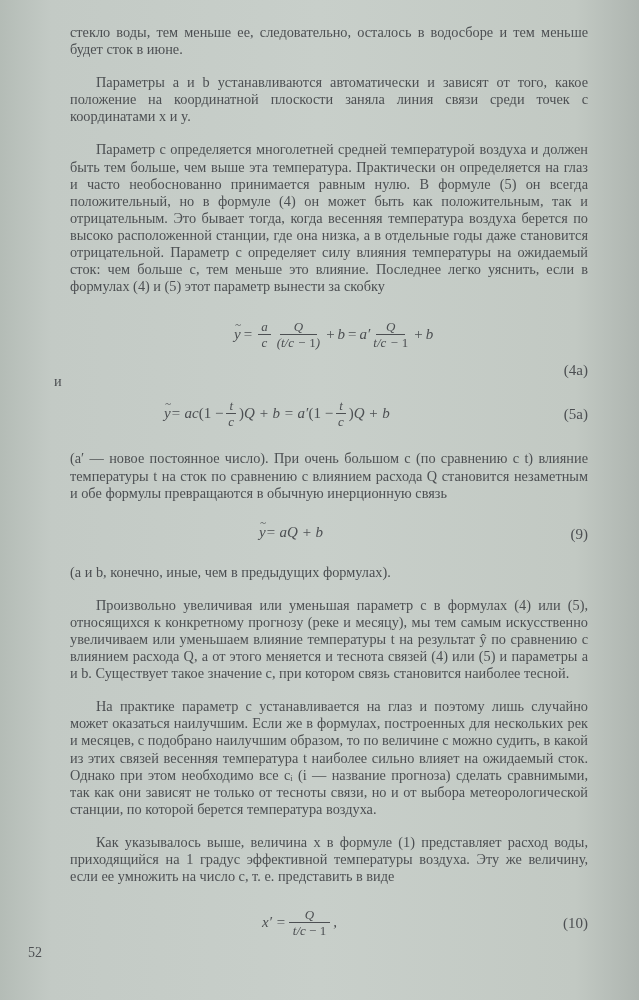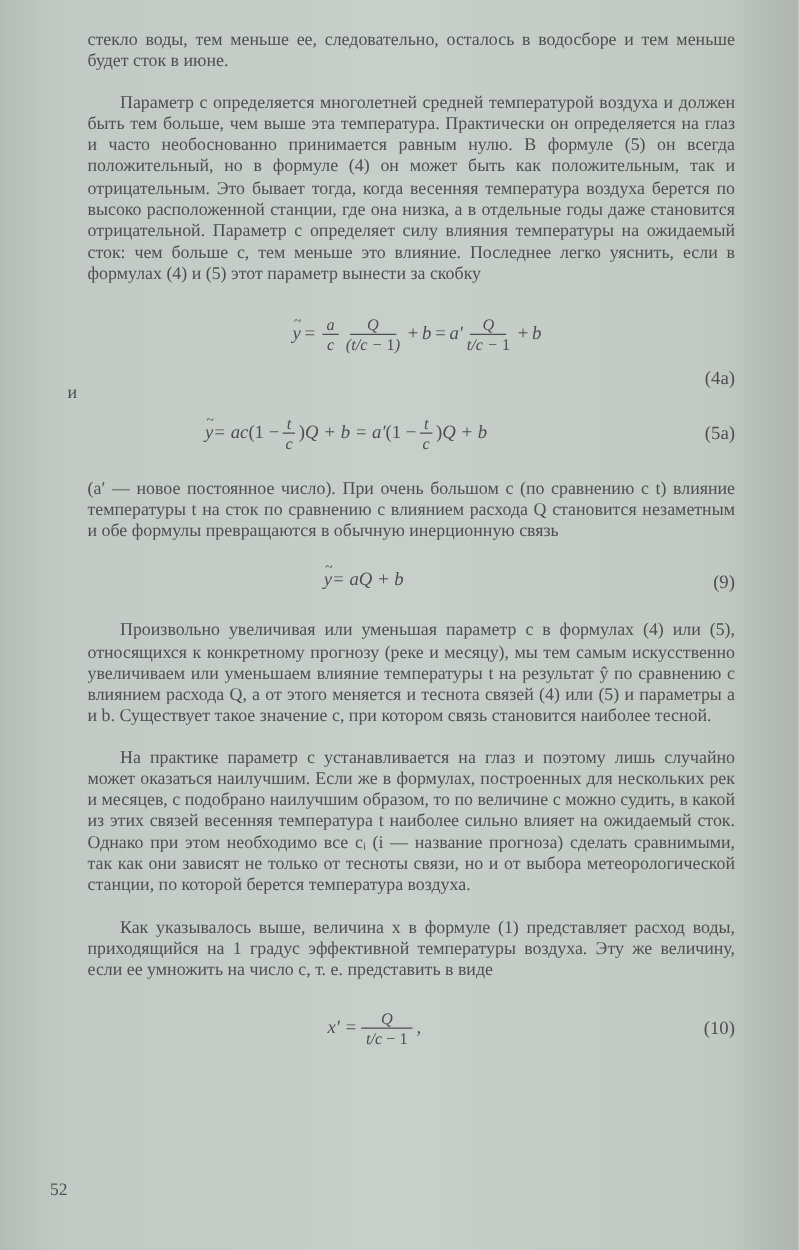--- a/index.html
+++ b/index.html
@@ -20,28 +20,29 @@
     position: relative; height: 50px; margin: 2px 0;
     font-family: "Liberation Serif", serif; font-style: italic; font-size: 15px;
   }
   .eq .body { position: absolute; display: flex; align-items: center; }
   .eq .num { position: absolute; right: 16px; font-style: normal; }
   .frac { display: inline-flex; flex-direction: column; align-items: center; margin: 0 3px; vertical-align: middle; }
   .frac .n { border-bottom: 1px solid #4c4f52; padding: 0 3px; line-height: 15px; font-size: 13px;}
   .frac .d { line-height: 15px; font-size: 13px; }
   .tilde { position: relative; }
   .tilde::before { content: "~"; position: absolute; top: -10px; left: 1px; font-size: 11px; }
-  .pagenum { position: absolute; left: 40px; top: 945px; font-size: 14px; }
+  .pagenum { position: absolute; left: 28px; top: 945px; font-size: 14px; }
   .conj { margin: 6px 0 0 0; }
 </style>
 </head>
 <body>
 
 <div class="page">
   <p>стекло воды, тем меньше ее, следовательно, осталось в водосборе и тем меньше будет сток в июне.</p>
+  <p class="ind">Параметры a и b устанавливаются автоматически и зависят от того, какое положение на координатной плоскости заняла линия связи среди точек с координатами x и y.</p>
   <p class="ind">Параметр c определяется многолетней средней температурой воздуха и должен быть тем больше, чем выше эта температура. Практически он определяется на глаз и часто необоснованно принимается равным нулю. В формуле (5) он всегда положительный, но в формуле (4) он может быть как положительным, так и отрицательным. Это бывает тогда, когда весенняя температура воздуха берется по высоко расположенной станции, где она низка, а в отдельные годы даже становится отрицательной. Параметр c определяет силу влияния температуры на ожидаемый сток: чем больше c, тем меньше это влияние. Последнее легко уяснить, если в формулах (4) и (5) этот параметр вынести за скобку</p>
 
   <div class="eq" style="height:56px;">
     <div class="body" style="left:180px; top:8px;">
       <span class="tilde">y</span>
       <span style="font-style:normal;margin:0 3px;">=</span>
       <span class="frac">
           <span class="n">a</span>
           <span class="d">c</span>
         </span>
@@ -90,20 +91,21 @@
   <p>(a′ — новое постоянное число). При очень большом c (по сравнению с t) влияние температуры t на сток по сравнению с влиянием расхода Q становится незаметным и обе формулы превращаются в обычную инерционную связь</p>
 
   <div class="eq" style="height:30px;">
     <div class="body" style="left:205px; top:6px;">
       <span class="tilde">y</span>
       <span>= aQ + b</span>
     </div>
     <span class="num" style="top:8px;">(9)</span>
   </div>
 
+  <p>(a и b, конечно, иные, чем в предыдущих формулах).</p>
   <p class="ind">Произвольно увеличивая или уменьшая параметр c в формулах (4) или (5), относящихся к конкретному прогнозу (реке и месяцу), мы тем самым искусственно увеличиваем или уменьшаем влияние температуры t на результат ŷ по сравнению с влиянием расхода Q, а от этого меняется и теснота связей (4) или (5) и параметры a и b. Существует такое значение c, при котором связь становится наиболее тесной.</p>
   <p class="ind">На практике параметр c устанавливается на глаз и поэтому лишь случайно может оказаться наилучшим. Если же в формулах, построенных для нескольких рек и месяцев, c подобрано наилучшим образом, то по величине c можно судить, в какой из этих связей весенняя температура t наиболее сильно влияет на ожидаемый сток. Однако при этом необходимо все cᵢ (i — название прогноза) сделать сравнимыми, так как они зависят не только от тесноты связи, но и от выбора метеорологической станции, по которой берется температура воздуха.</p>
   <p class="ind">Как указывалось выше, величина x в формуле (1) представляет расход воды, приходящийся на 1 градус эффективной температуры воздуха. Эту же величину, если ее умножить на число c, т. е. представить в виде</p>
 
   <div class="eq" style="height:56px;margin-top:10px;">
     <div class="body" style="left:208px; top:6px;">
       <span>x′ =</span>
       <span class="frac">
           <span class="n" style="padding:0 16px;">Q</span>
           <span class="d"><span>t</span>/<span>c</span> <span style="font-style:normal">− 1</span></span>

